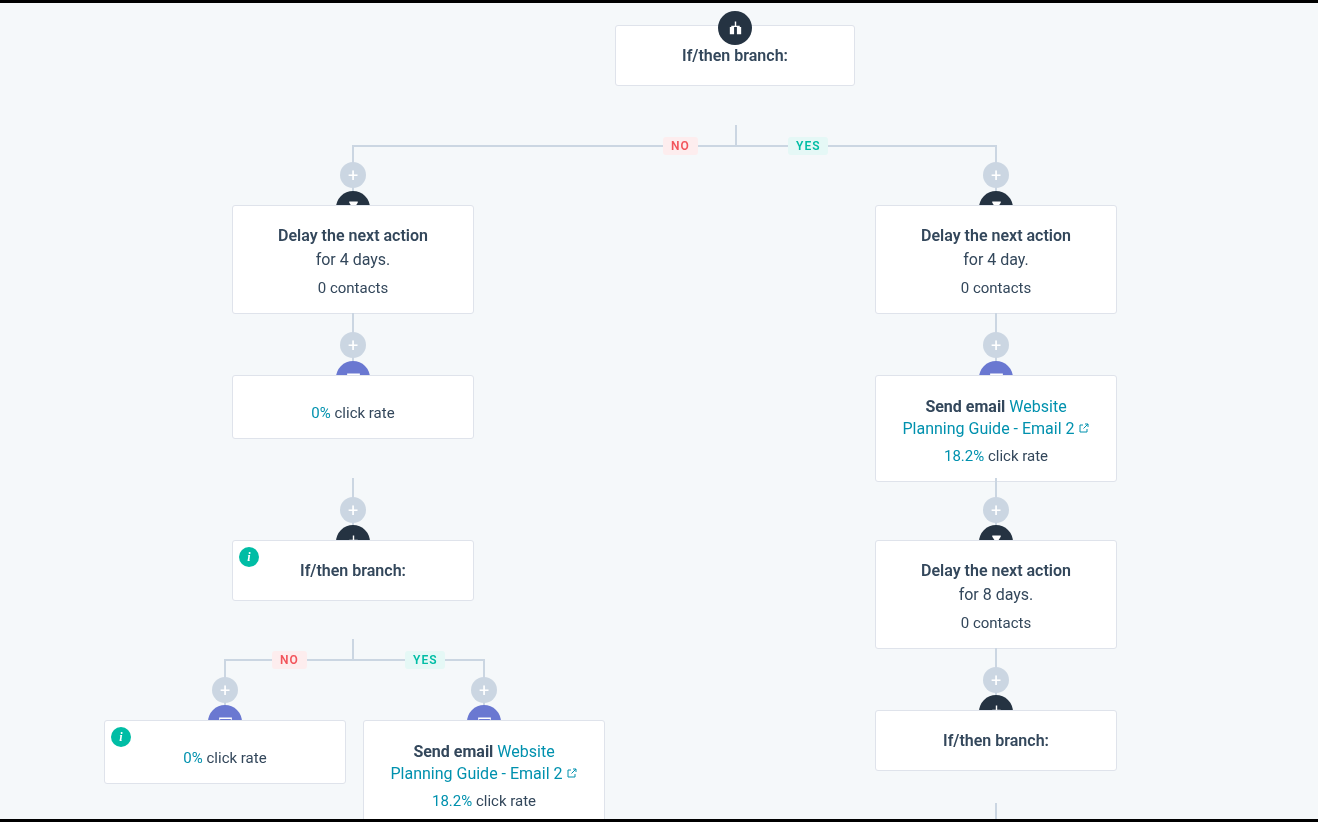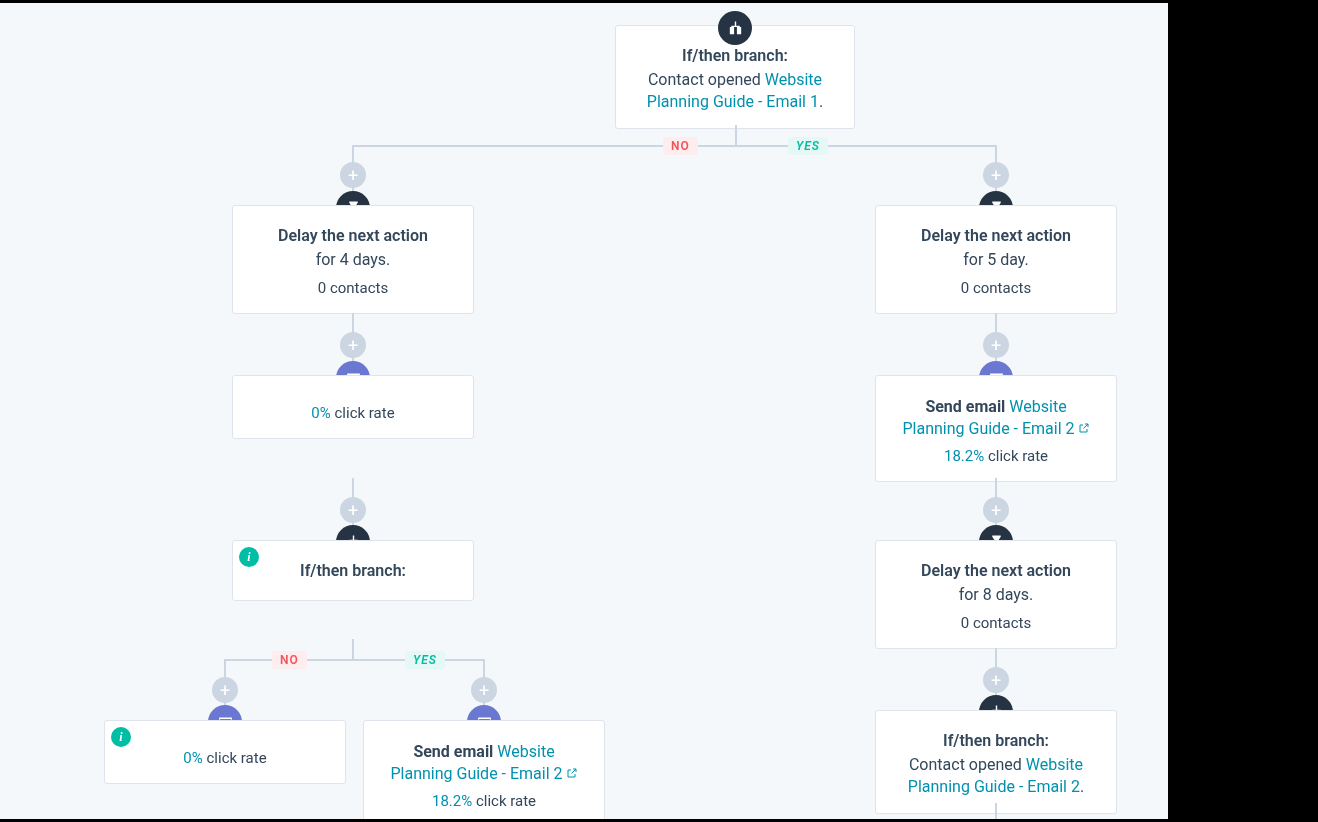--- a/index.html
+++ b/index.html
@@ -11,27 +11,27 @@
     --tag-no-bg:#fdedee;
     --tag-no-tx:#f2545b;
     --tag-yes-bg:#e5f8f6;
     --tag-yes-tx:#00bda5;
     --purple:#6a78d1;
     --dark:#253342;
     --info:#00bda5;
   }
   *{box-sizing:border-box;font-family:-apple-system,BlinkMacSystemFont,"Segoe UI",Roboto,Helvetica,Arial,sans-serif;}
   body{margin:0;background:#000;}
-  .page{background:var(--bg);width:1168px;height:816px;position:relative;overflow:hidden;margin-top:3px;}
+  .page{background:var(--bg);width:1318px;height:816px;position:relative;overflow:hidden;margin-top:3px;}
   .stage{position:absolute;inset:0;}
 
   .conn{position:absolute;background:var(--line);}
   .tag{position:absolute;font-size:12px;font-weight:600;letter-spacing:1px;padding:2px 8px;border-radius:3px;line-height:14px;}
   .tag.no{background:var(--tag-no-bg);color:var(--tag-no-tx);}
-  .tag.yes{background:var(--tag-yes-bg);color:var(--tag-yes-tx);font-style:italic;}
+  .tag.yes{background:var(--tag-yes-bg);color:var(--tag-yes-tx);}
 
   .add{position:absolute;width:26px;height:26px;border-radius:50%;background:var(--add);color:#fff;display:flex;align-items:center;justify-content:center;font-size:18px;font-weight:400;cursor:pointer;transform:translateX(-50%);}
   .add::before{content:"+";}
 
   .node-icon{position:absolute;width:34px;height:34px;border-radius:50%;display:flex;align-items:center;justify-content:center;transform:translateX(-50%);color:#fff;}
   .node-icon.dark{background:var(--dark);}
   .node-icon.purple{background:var(--purple);}
   .node-icon svg{width:17px;height:17px;fill:#fff;}
 
   .card{position:absolute;background:#fff;border:1px solid #dfe3eb;border-radius:3px;text-align:center;color:var(--txt);padding:20px 22px 16px;cursor:pointer;}
@@ -46,23 +46,20 @@
   .info-dot{position:absolute;width:20px;height:20px;border-radius:50%;background:var(--info);color:#fff;display:flex;align-items:center;justify-content:center;font-size:12px;font-style:italic;font-family:Georgia,serif;font-weight:bold;}
 </style>
 </head>
 <body>
 
 <div class="page">
 <div class="stage">
 
 <div class="card" style="left:615px;top:22px;width:240px;">
   <div class="title">If/then branch:</div>
-  <div class="body">
-    <span>Contact opened </span><span class="link">Website Planning Guide - Email 1</span><span>.</span>
-  </div>
 </div>
 <div class="node-icon dark" style="left:735px;top:8px;">
   <svg viewBox="0 0 24 24">
           <path d="M11 2h2v4h-2zM4 10h6v10H4zM14 10h6v10h-6zM6 8h12v2H6zM11 6h2v2h-2z"></path>
         </svg>
 </div>
 
 <div class="conn" style="left:735px;top:122px;width:2px;height:20px;"></div>
 <div class="conn" style="left:352px;top:142px;width:645px;height:2px;"></div>
 <div class="conn" style="left:352px;top:142px;width:2px;height:60px;"></div>
@@ -141,21 +138,21 @@
 
 <div class="add" style="left:996px;top:159px;"></div>
 <div class="conn" style="left:995px;top:182px;width:2px;height:20px;"></div>
 <div class="node-icon dark" style="left:996px;top:188px;">
   <svg viewBox="0 0 24 24">
           <path d="M6 2h12v2l-4 6v4l4 6v2H6v-2l4-6v-4L6 4z"></path>
         </svg>
 </div>
 <div class="card" style="left:875px;top:202px;width:242px;">
   <div class="title">Delay the next action</div>
-  <div class="body">for 5 day.</div>
+  <div class="body">for 4 day.</div>
   <div class="sub">0 contacts</div>
 </div>
 
 <div class="conn" style="left:995px;top:310px;width:2px;height:62px;"></div>
 <div class="add" style="left:996px;top:329px;"></div>
 <div class="node-icon purple" style="left:996px;top:358px;">
   <svg viewBox="0 0 24 24">
           <path d="M3 5h18v14H3zM3 7l9 6 9-6"></path>
         </svg>
 </div>
@@ -183,20 +180,17 @@
 
 <div class="conn" style="left:995px;top:645px;width:2px;height:62px;"></div>
 <div class="add" style="left:996px;top:664px;"></div>
 <div class="node-icon dark" style="left:996px;top:692px;">
   <svg viewBox="0 0 24 24">
           <path d="M11 2h2v4h-2zM4 10h6v10H4zM14 10h6v10h-6zM6 8h12v2H6zM11 6h2v2h-2z"></path>
         </svg>
 </div>
 <div class="card" style="left:875px;top:707px;width:242px;">
   <div class="title">If/then branch:</div>
-  <div class="body">
-    <span>Contact opened </span><span class="link">Website Planning Guide - Email 2</span><span>.</span>
-  </div>
 </div>
 <div class="conn" style="left:995px;top:800px;width:2px;height:20px;"></div>
 
 </div>
 </div>
 
 </body></html>

